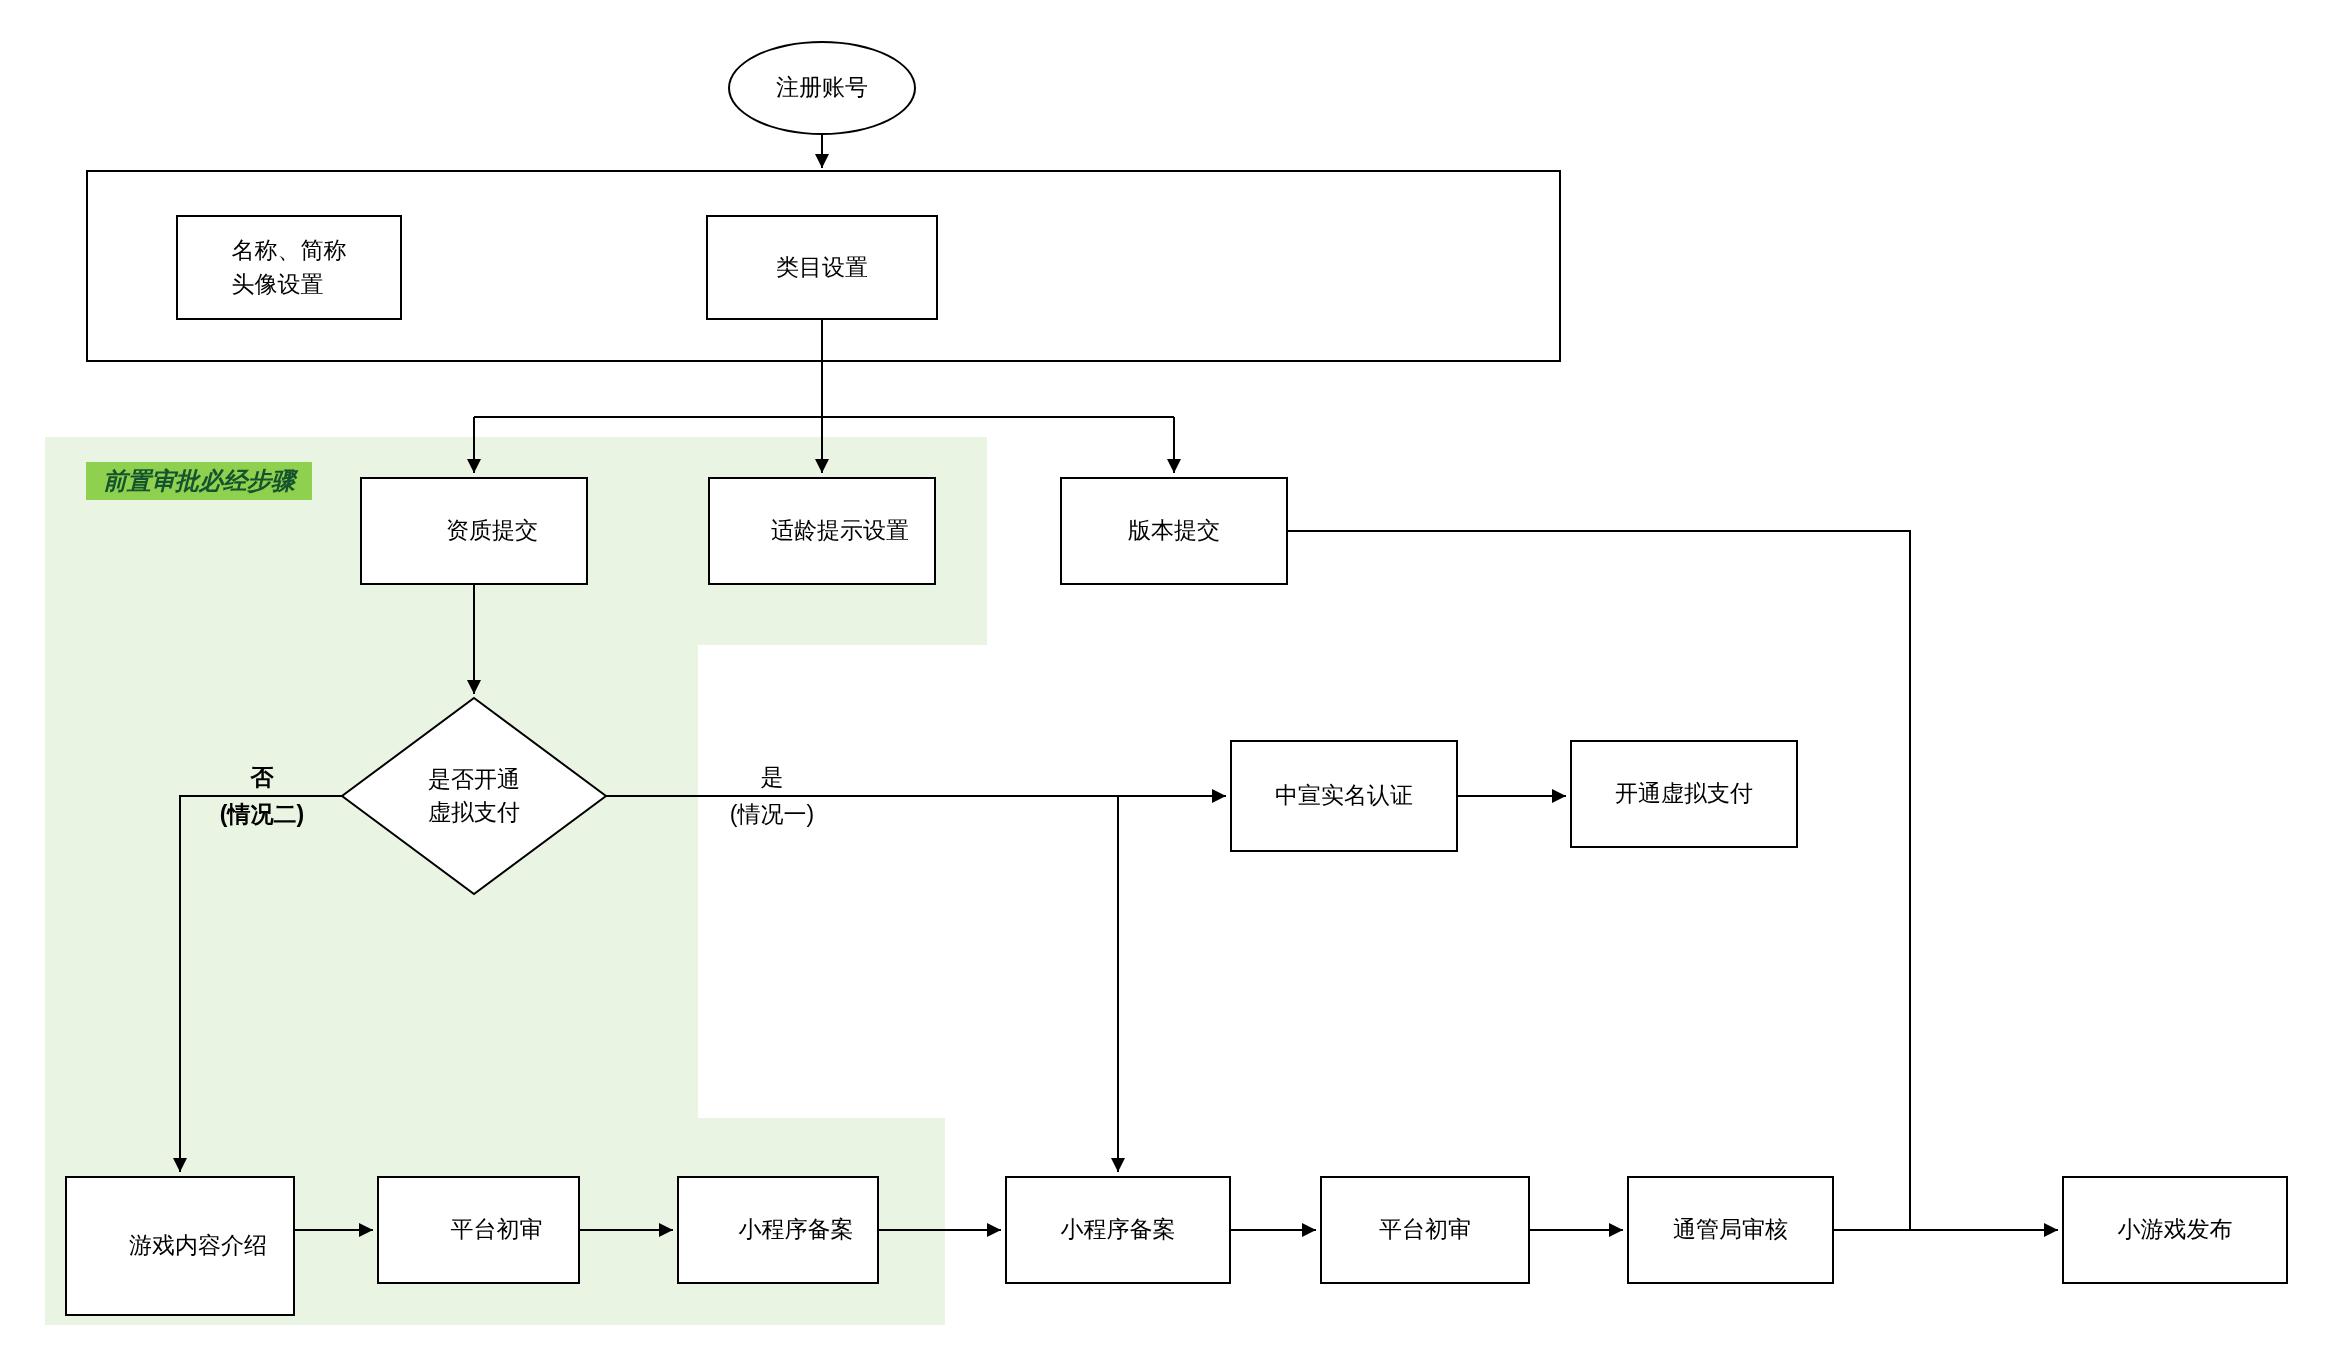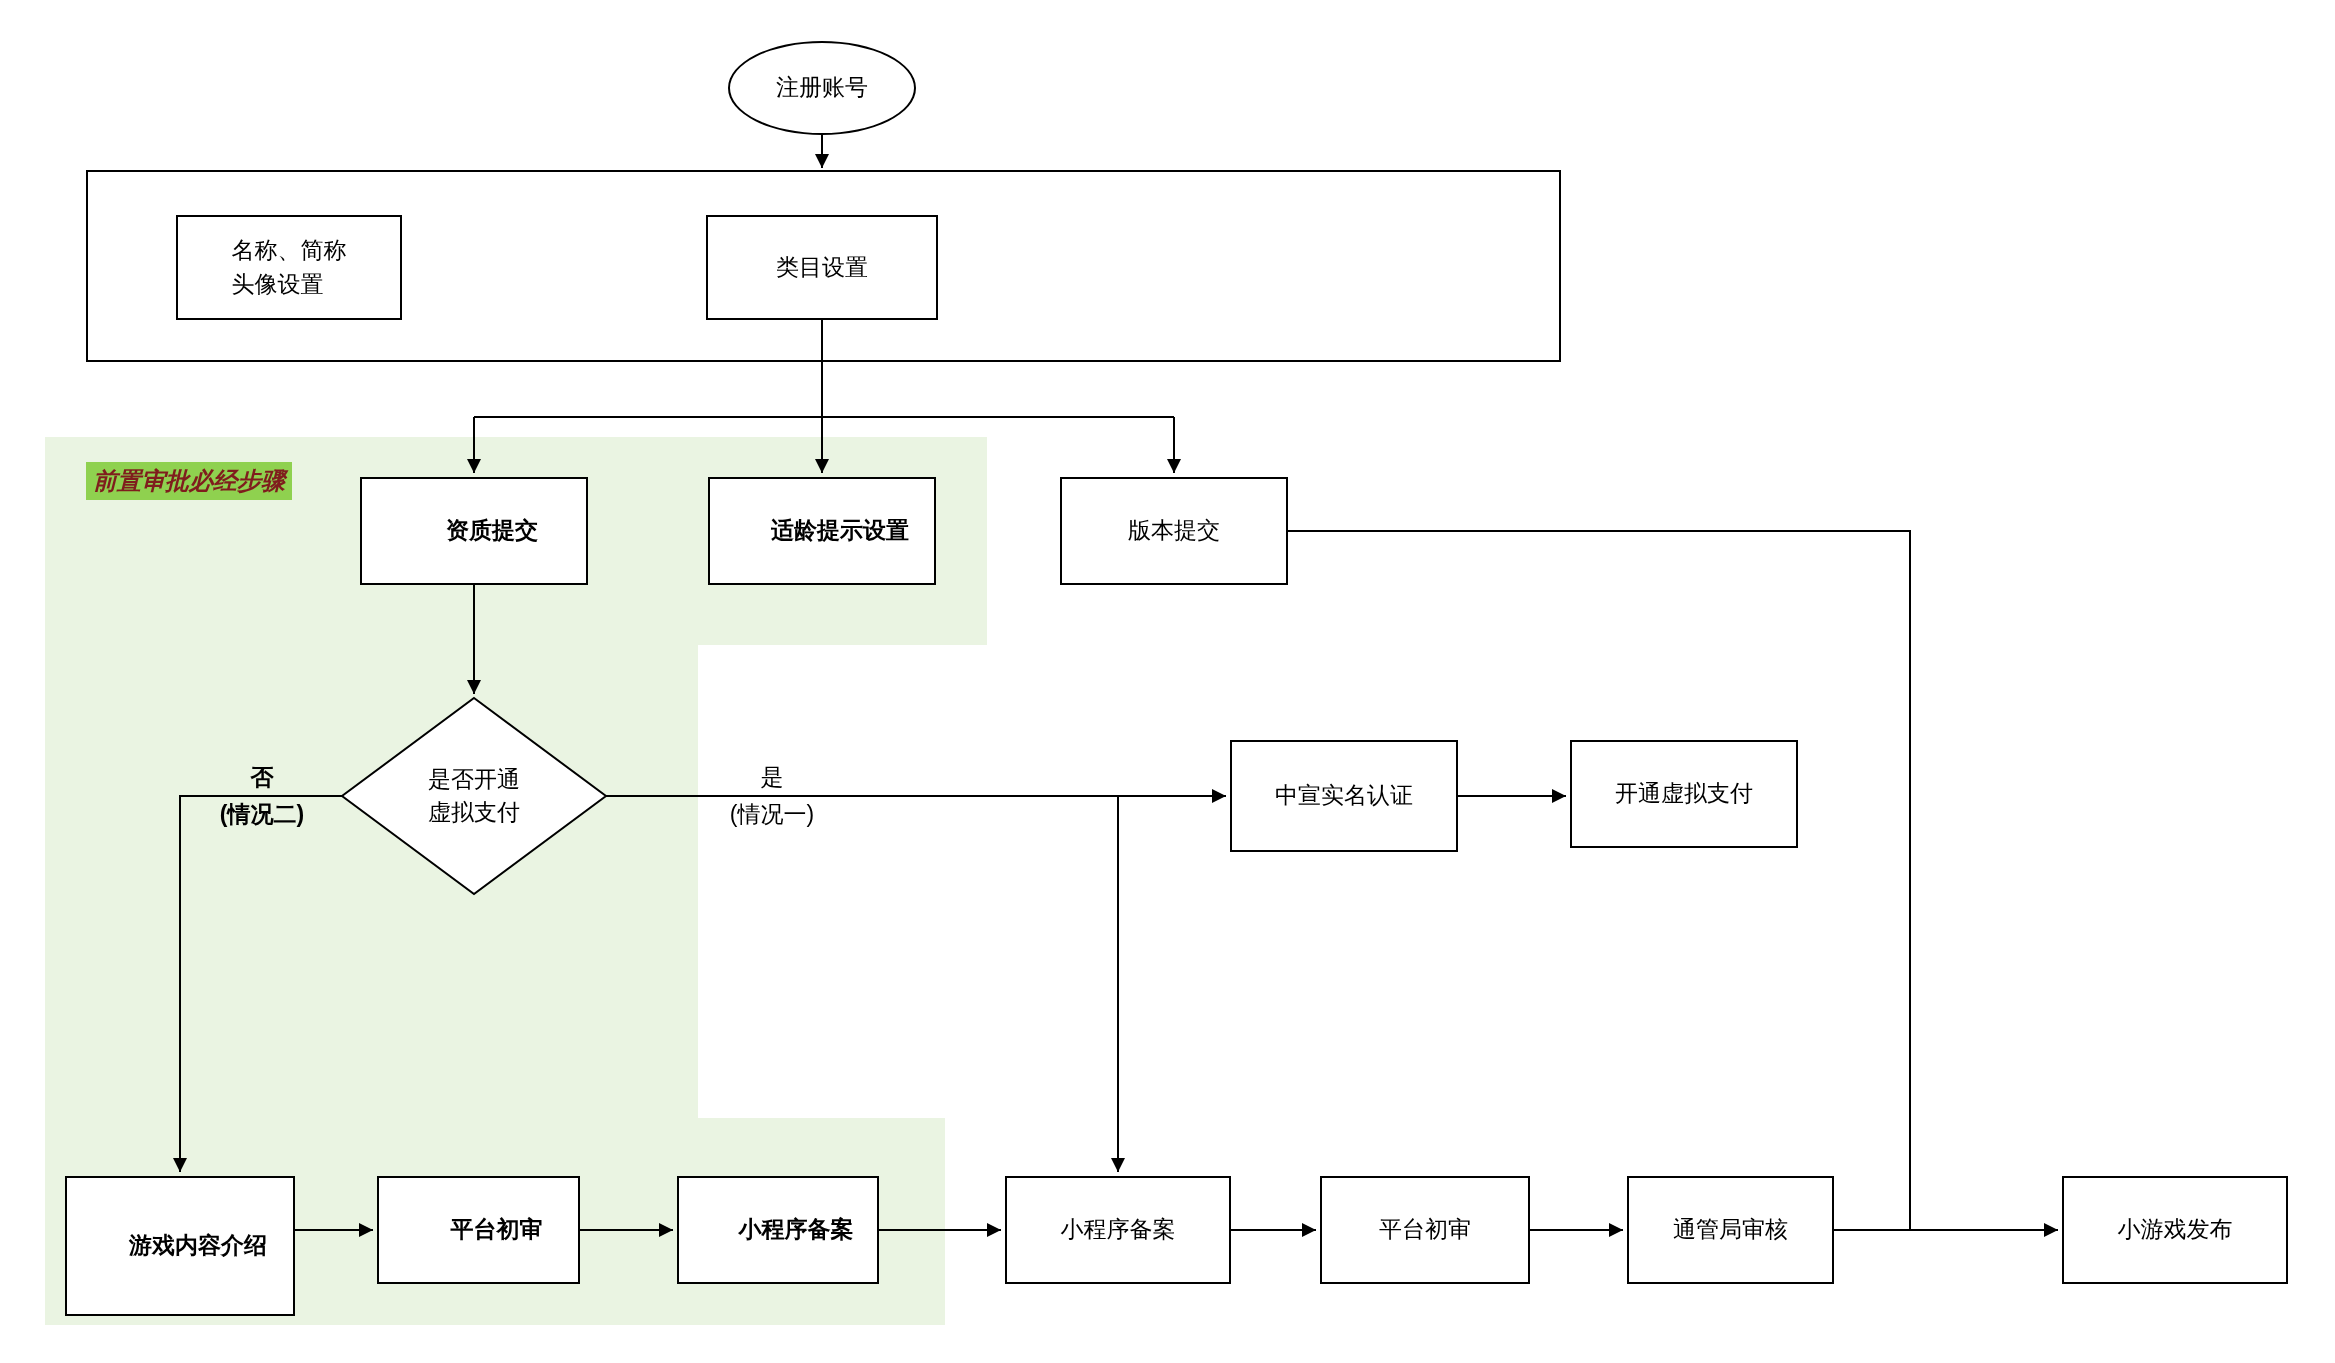--- a/index.html
+++ b/index.html
@@ -7,34 +7,34 @@
   body { font-family:"Liberation Sans","DejaVu Sans",sans-serif; color:#000; }
   .canvas { position:relative; width:2335px; height:1363px; background:#fff; overflow:hidden; }
   svg.wires { position:absolute; left:0; top:0; z-index:1; }
   .frame { position:absolute; border:2px solid #000; background:transparent; z-index:1; }
   .node {
     position:absolute; background:#fff; border:2px solid #000;
     display:flex; align-items:center; justify-content:center;
     text-align:left; font-size:23px; line-height:1.45; white-space:pre-line;
     z-index:2;
   }
-  .node.bold { font-weight:bold;padding-left:36px; }
+  .node.bold { font-weight:normal;padding-left:36px; }
   .ellipse { border-radius:50%; }
   .free-label {
     position:absolute; z-index:3; display:flex; align-items:center; justify-content:center;
     text-align:center; font-size:23px; line-height:1.6; white-space:pre-line; background:transparent;
   }
   .free-label.bold { font-weight:bold; }
   .diamond-label {
     position:absolute; z-index:3; display:flex; align-items:center; justify-content:center;
     text-align:center; font-size:23px; line-height:1.45; white-space:pre-line;
   }
   .zone-tag {
     position:absolute; z-index:3; font-size:24px; font-weight:bold; font-style:italic;
-    padding:3px 7px; background:var(--zone-label-highlight,#8fd14f); color:#7f1d1d;font-family:Liberation Serif, serif;
+    padding:3px 17px; background:var(--zone-label-highlight,#8fd14f); color:#14532d;font-family:Liberation Serif, serif;
   }
   .edge { stroke:var(--stroke,#000); stroke-width:2; fill:none; }
 </style>
 </head>
 <body>
 
 <div class="canvas">
 
   <svg class="wires" width="2335" height="1363" viewBox="0 0 2335 1363">
     <defs>

